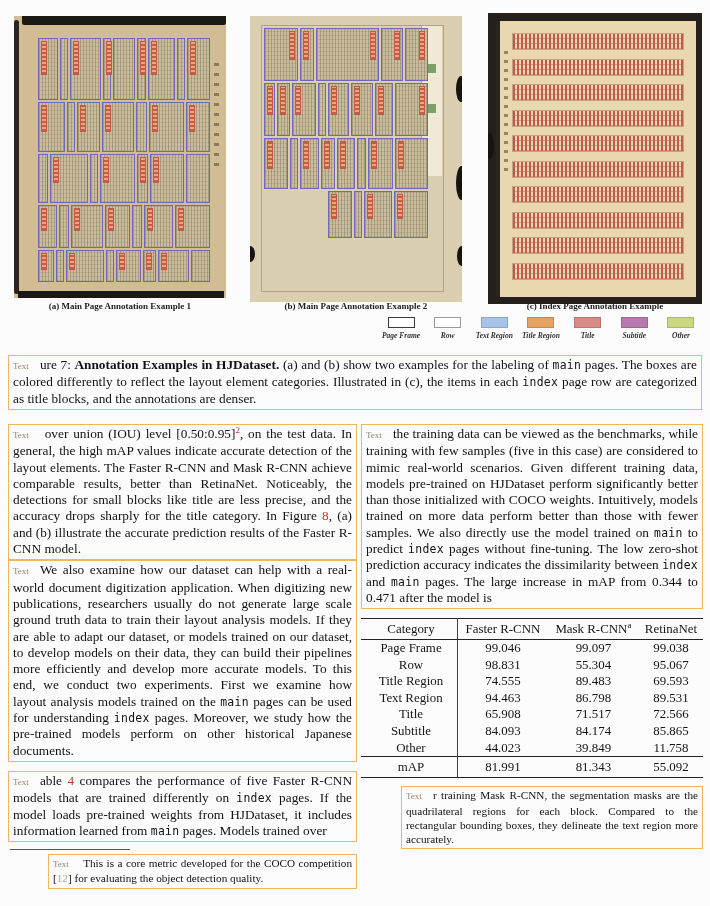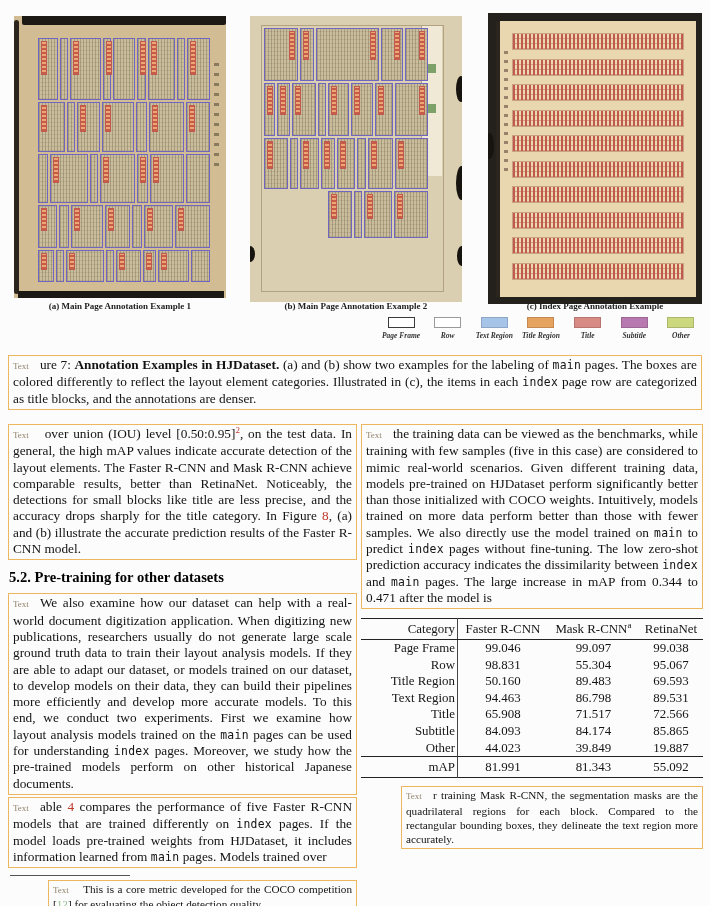--- a/index.html
+++ b/index.html
@@ -72,21 +72,21 @@
   .heading{font-size:14.6px;font-weight:bold;margin:9px 0 7px 1px;color:#000;}
   .mt{margin-top:8px;}
   .fnrule{width:120px;border-top:1.2px solid #555;margin:7px 0 4px 2px;}
   .footnote{font-size:11.2px;line-height:14.2px;text-align:justify;margin-left:40px;}
 
   
   .dtable{width:100%;border-collapse:collapse;font-size:12.9px;margin-top:9px;
       border-top:1.4px solid #222;border-bottom:1.4px solid #222;color:#151515;}
   .dtable th{font-weight:normal;padding:2.5px 2px;border-bottom:1.2px solid #222;}
   .dtable td{padding:0.8px 2px;}
-  .dtable th:first-child,.dtable td:first-child{text-align:right;border-right:1px solid #444;padding-left:6px;width:88px;}
+  .dtable th:first-child,.dtable td:first-child{text-align:center;border-right:1px solid #444;padding-left:6px;width:88px;}
   .dtable th:not(:first-child),.dtable td:not(:first-child){text-align:center;}
   .dtable tfoot td{border-top:1.2px solid #222;padding:2.5px 2px;}
   .dtable tfoot td:first-child{padding-left:6px;margin-left:24px;}
 </style>
 </head>
 <body>
 
 <div class="page">
 
   <div class="panel panel-a">
@@ -342,25 +342,24 @@
     </div>
 
   <div class="figcap annot-box para">
     <span class="tlabel">Text</span><span><span>ure 7: </span><span class="seg-b">Annotation Examples in HJDataset.</span><span> (a) and (b) show two examples for the labeling of </span><span class="seg-m">main</span><span> pages. The boxes are colored differently to reflect the layout element categories.  Illustrated in (c), the items in each </span><span class="seg-m">index</span><span> page row are categorized as title blocks, and the annotations are denser.</span></span>
   </div>
 
   <div class="col-left">
     <div class="annot-box para">
       <span class="tlabel">Text</span><span><span> over union (IOU) level [0.50:0.95]</span><sup class="seg-r">2</sup><span>, on the test data.  In general, the high mAP values indicate accurate detection of the layout elements.  The Faster R-CNN and Mask R-CNN achieve comparable results, better than RetinaNet.  Noticeably, the detections for small blocks like title are less precise, and the accuracy drops sharply for the title category. In Figure </span><span class="seg-r">8</span><span>, (a) and (b) illustrate the accurate prediction results of the Faster R-CNN model.</span></span>
     </div>
-    <div class="heading">5.2. Pre-training for other datasets</div>
     <div class="annot-box para">
       <span class="tlabel">Text</span><span><span>We also examine how our dataset can help with a real-world document digitization application.  When digitizing new publications, researchers usually do not generate large scale ground truth data to train their layout analysis models. If they are able to adapt our dataset, or models trained on our dataset, to develop models on their data, they can build their pipelines more efficiently and develop more accurate models. To this end, we conduct two experiments. First we examine how layout analysis models trained on the </span><span class="seg-m">main</span><span> pages can be used for understanding </span><span class="seg-m">index</span><span> pages.  Moreover, we study how the pre-trained models perform on other historical Japanese documents.</span></span>
     </div>
-    <div class="annot-box para" style="margin-top:2px;">
+    <div class="annot-box para" style="margin-top:9px;">
       <span class="tlabel">Text</span><span><span>able </span><span class="seg-r">4</span><span> compares the performance of five Faster R-CNN models that are trained differently on </span><span class="seg-m">index</span><span> pages.  If the model loads pre-trained weights from HJDataset, it includes information learned from </span><span class="seg-m">main</span><span> pages. Models trained over</span></span>
     </div>
     <div class="fnrule"></div>
     <div class="annot-box footnote">
       <span class="tlabel">Text</span><span><span> This is a core metric developed for the COCO competition [</span><span class="seg-g">12</span><span>] for evaluating the object detection quality.</span></span>
     </div>
   </div>
 
   <div class="col-right">
     <div class="annot-box para">
@@ -383,21 +382,21 @@
             <td>99.038</td>
           </tr>
           <tr>
             <td>Row</td>
             <td>98.831</td>
             <td>55.304</td>
             <td>95.067</td>
           </tr>
           <tr>
             <td>Title Region</td>
-            <td>50.160</td>
+            <td>74.555</td>
             <td>89.483</td>
             <td>69.593</td>
           </tr>
           <tr>
             <td>Text Region</td>
             <td>94.463</td>
             <td>86.798</td>
             <td>89.531</td>
           </tr>
           <tr>
@@ -409,21 +408,21 @@
           <tr>
             <td>Subtitle</td>
             <td>84.093</td>
             <td>84.174</td>
             <td>85.865</td>
           </tr>
           <tr>
             <td>Other</td>
             <td>44.023</td>
             <td>39.849</td>
-            <td>19.887</td>
+            <td>11.758</td>
           </tr>
         </tbody>
       <tfoot>
           <tr>
             <td>mAP</td>
             <td>81.991</td>
             <td>81.343</td>
             <td>55.092</td>
           </tr>
         </tfoot>

